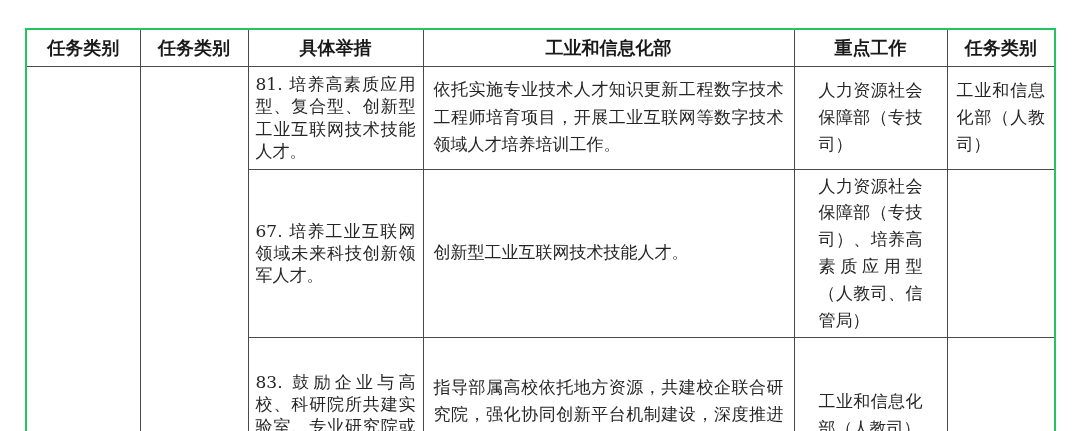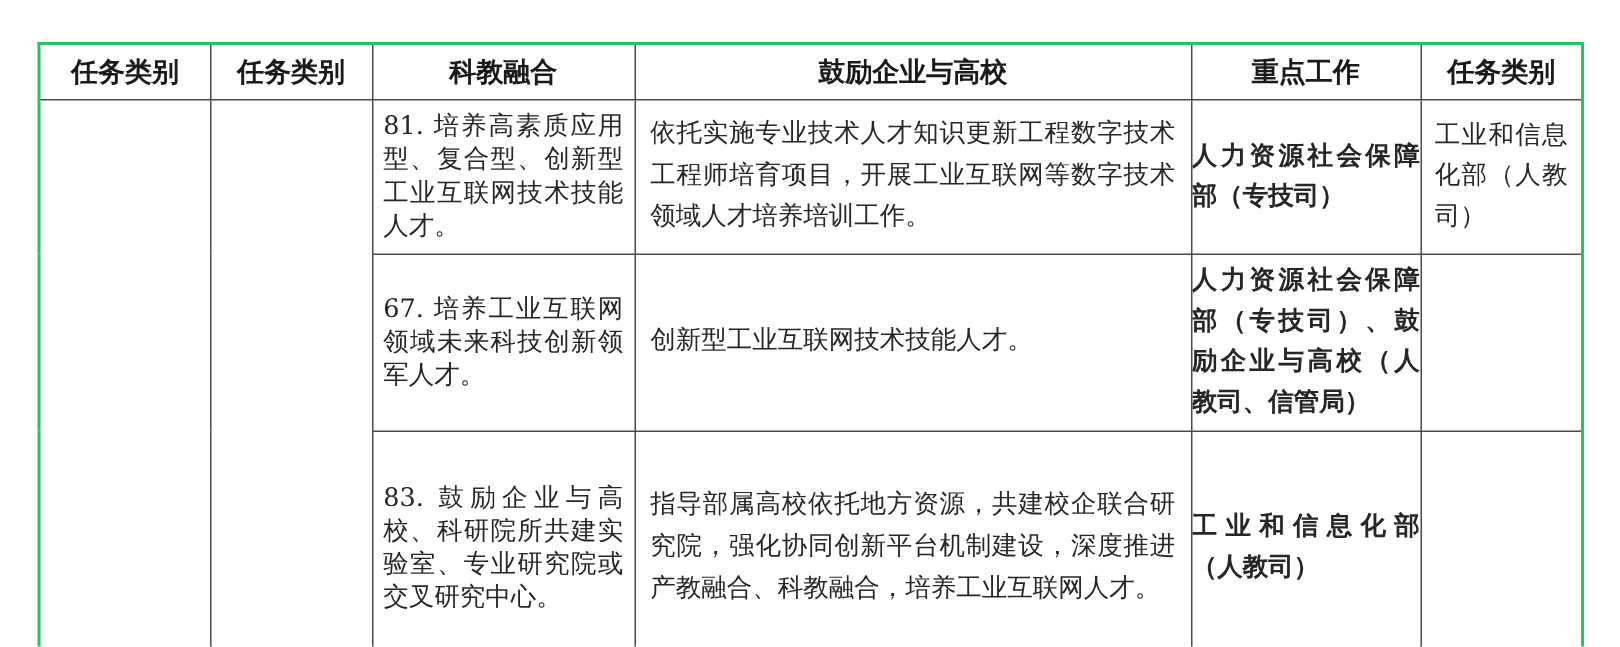--- a/index.html
+++ b/index.html
@@ -51,59 +51,59 @@
   .w-goal    { width: 371px; }
   .w-lead    { width: 153px; }
   .w-support { width: 108px; }
   
   tr.row-1 { height: 103px; margin-left: 48px; }
   tr.row-2 { height: 118px; }
   tr.row-3 { height: 156px; }
   
   td.col-measure { line-height: 1.3;  padding: 3px 7px; }
   td.col-goal    { line-height: 1.62; padding: 3px 10px; }
-  td.col-lead    { line-height: 1.58; padding: 3px 0; font-weight: bold; }
+  td.col-lead    { line-height: 1.58; padding: 3px 24px; }
   td.col-support { line-height: 1.58; padding: 3px 9px; }
   td.col-empty   { padding: 0; }
 </style>
 </head>
 <body>
 
 <table class="doc-table">
   <colgroup>
     <col class="w-task">
     <col class="w-key">
     <col class="w-measure">
     <col class="w-goal">
     <col class="w-lead">
     <col class="w-support">
   </colgroup>
   <thead>
     <tr>
       <th>任务类别</th>
       <th>任务类别</th>
-      <th>科教融合</th>
-      <th>鼓励企业与高校</th>
+      <th>具体举措</th>
+      <th>工业和信息化部</th>
       <th>重点工作</th>
       <th>任务类别</th>
     </tr>
   </thead>
   <tbody>
     <tr class="row-1">
       <td class="col-empty" rowspan="3"></td>
       <td class="col-empty" rowspan="3"></td>
       <td class="col-measure">81. 培养高素质应用型、复合型、创新型工业互联网技术技能人才。</td>
       <td class="col-goal">依托实施专业技术人才知识更新工程数字技术工程师培育项目，开展工业互联网等数字技术领域人才培养培训工作。</td>
       <td class="col-lead">人力资源社会保障部（专技司）</td>
       <td class="col-support">工业和信息化部（人教司）</td>
     </tr>
     <tr class="row-2">
       <td class="col-measure">67. 培养工业互联网领域未来科技创新领军人才。</td>
       <td class="col-goal">创新型工业互联网技术技能人才。</td>
-      <td class="col-lead">人力资源社会保障部（专技司）、鼓励企业与高校（人教司、信管局）</td>
+      <td class="col-lead">人力资源社会保障部（专技司）、培养高素质应用型（人教司、信管局）</td>
       <td class="col-support"></td>
     </tr>
     <tr class="row-3">
       <td class="col-measure">83. 鼓励企业与高校、科研院所共建实验室、专业研究院或交叉研究中心。</td>
       <td class="col-goal">指导部属高校依托地方资源，共建校企联合研究院，强化协同创新平台机制建设，深度推进产教融合、科教融合，培养工业互联网人才。</td>
       <td class="col-lead">工业和信息化部（人教司）</td>
       <td class="col-support"></td>
     </tr>
   </tbody>
 </table>

